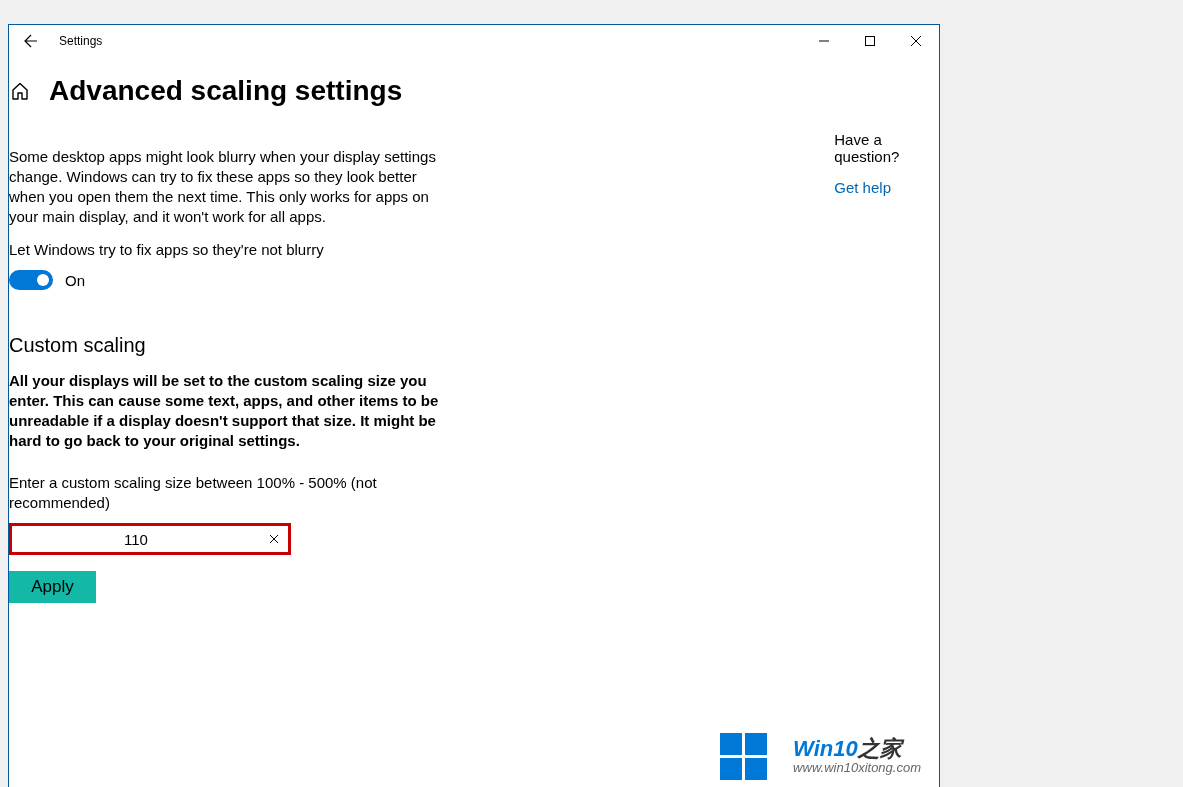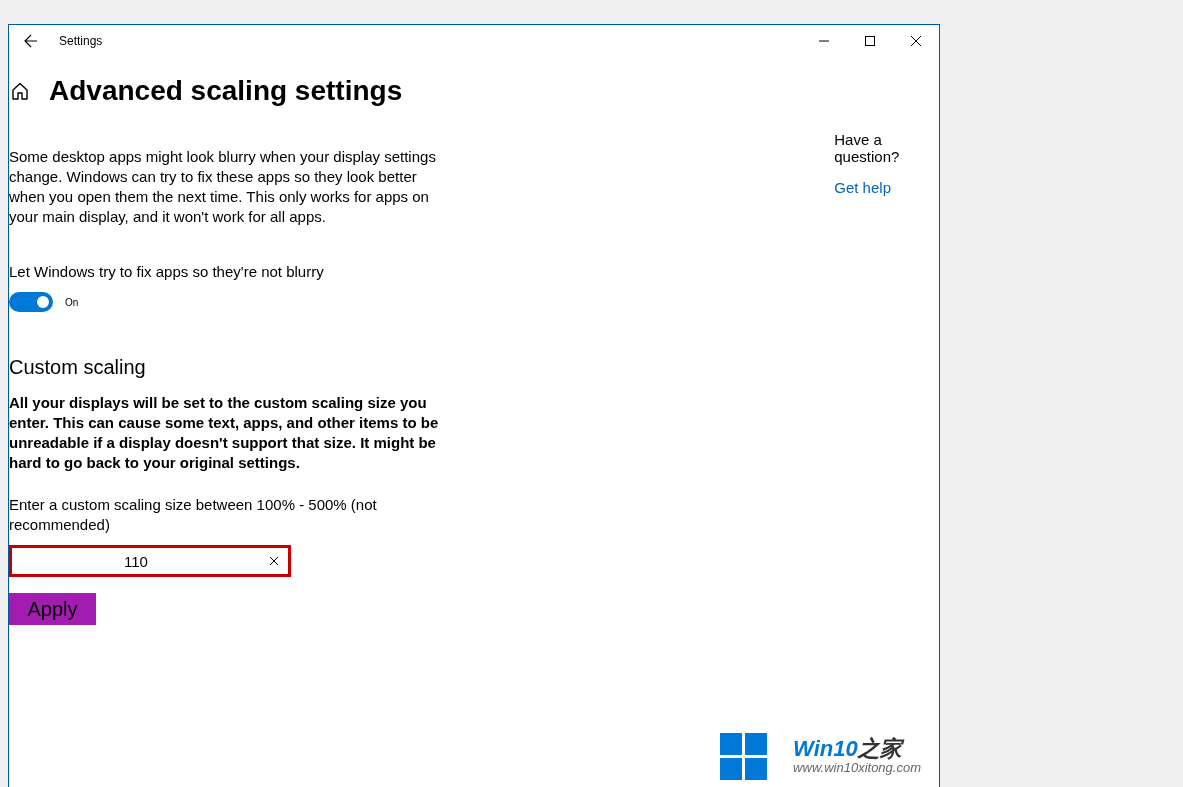--- a/index.html
+++ b/index.html
@@ -86,21 +86,21 @@
       font-size: 20px;
       font-weight: 400;
       color: #000;
       margin-bottom: 14px;
     }
     .section-desc {
       font-size: 15px;
       color: #000;
       line-height: 20px;
       max-width: 430px;
-      margin-bottom: 36px;
+      margin-bottom: 14px;
     }
     .setting-label {
       font-size: 15px;
       color: #000;
       margin-bottom: 12px;
     }
     .toggle-row {
       display: flex;
       align-items: center;
       margin-bottom: 44px;
@@ -116,21 +116,21 @@
     .toggle-knob {
       position: absolute;
       right: 4px;
       top: 4px;
       width: 12px;
       height: 12px;
       background: #fff;
       border-radius: 50%;
     }
     .toggle-label {
-      font-size: 10px;
+      font-size: 15px;
       color: #000;
     }
     .custom-desc {
       font-size: 15px;
       color: #000;
       line-height: 20px;
       max-width: 460px;
       margin-bottom: 22px;
       font-weight: bold;
     }
@@ -165,23 +165,23 @@
       height: 100%;
       display: flex;
       align-items: center;
       justify-content: center;
       font-size: 13px;
       color: #000;
     }
     .apply-btn {
       width: 87px;
       height: 32px;
-      background: #a21caf;
+      background: #14b8a6;
       border: none;
-      font-size: 20px;
+      font-size: 17px;
       color: #000;
       font-family: inherit;
       display: flex;
       align-items: center;
       justify-content: center;
     }
     .side-col {
       padding-top: 56px;
     }
     .side-heading {

